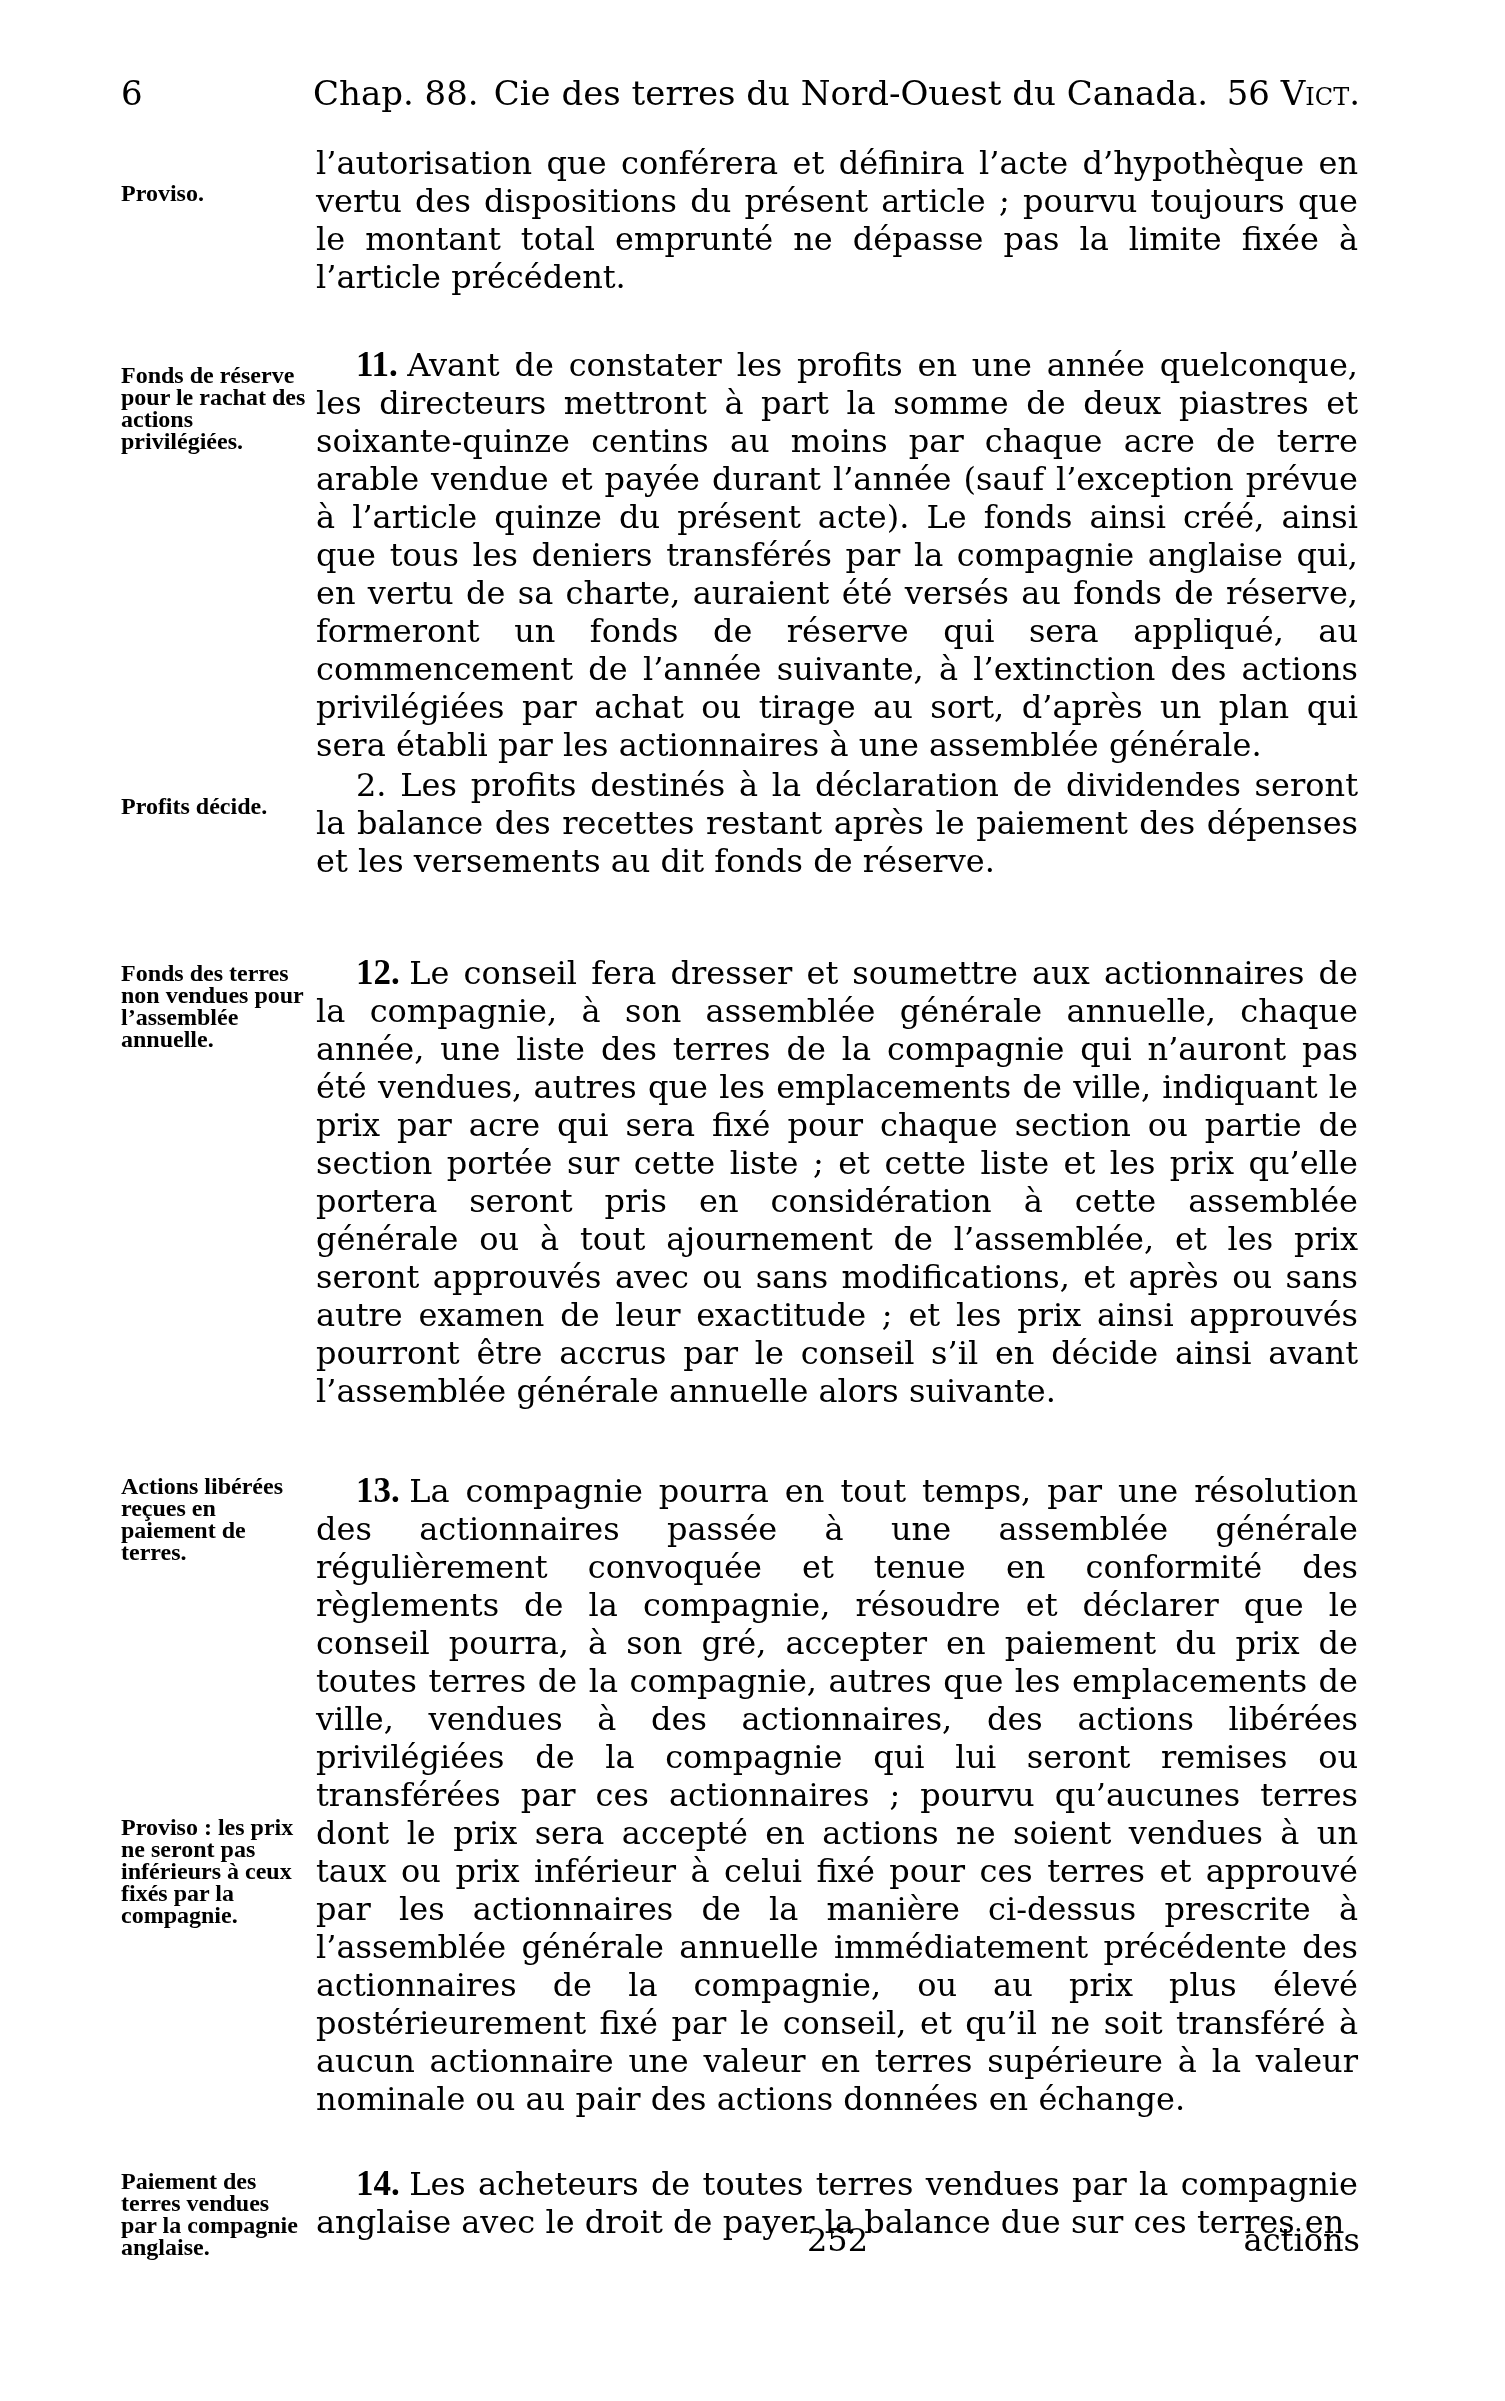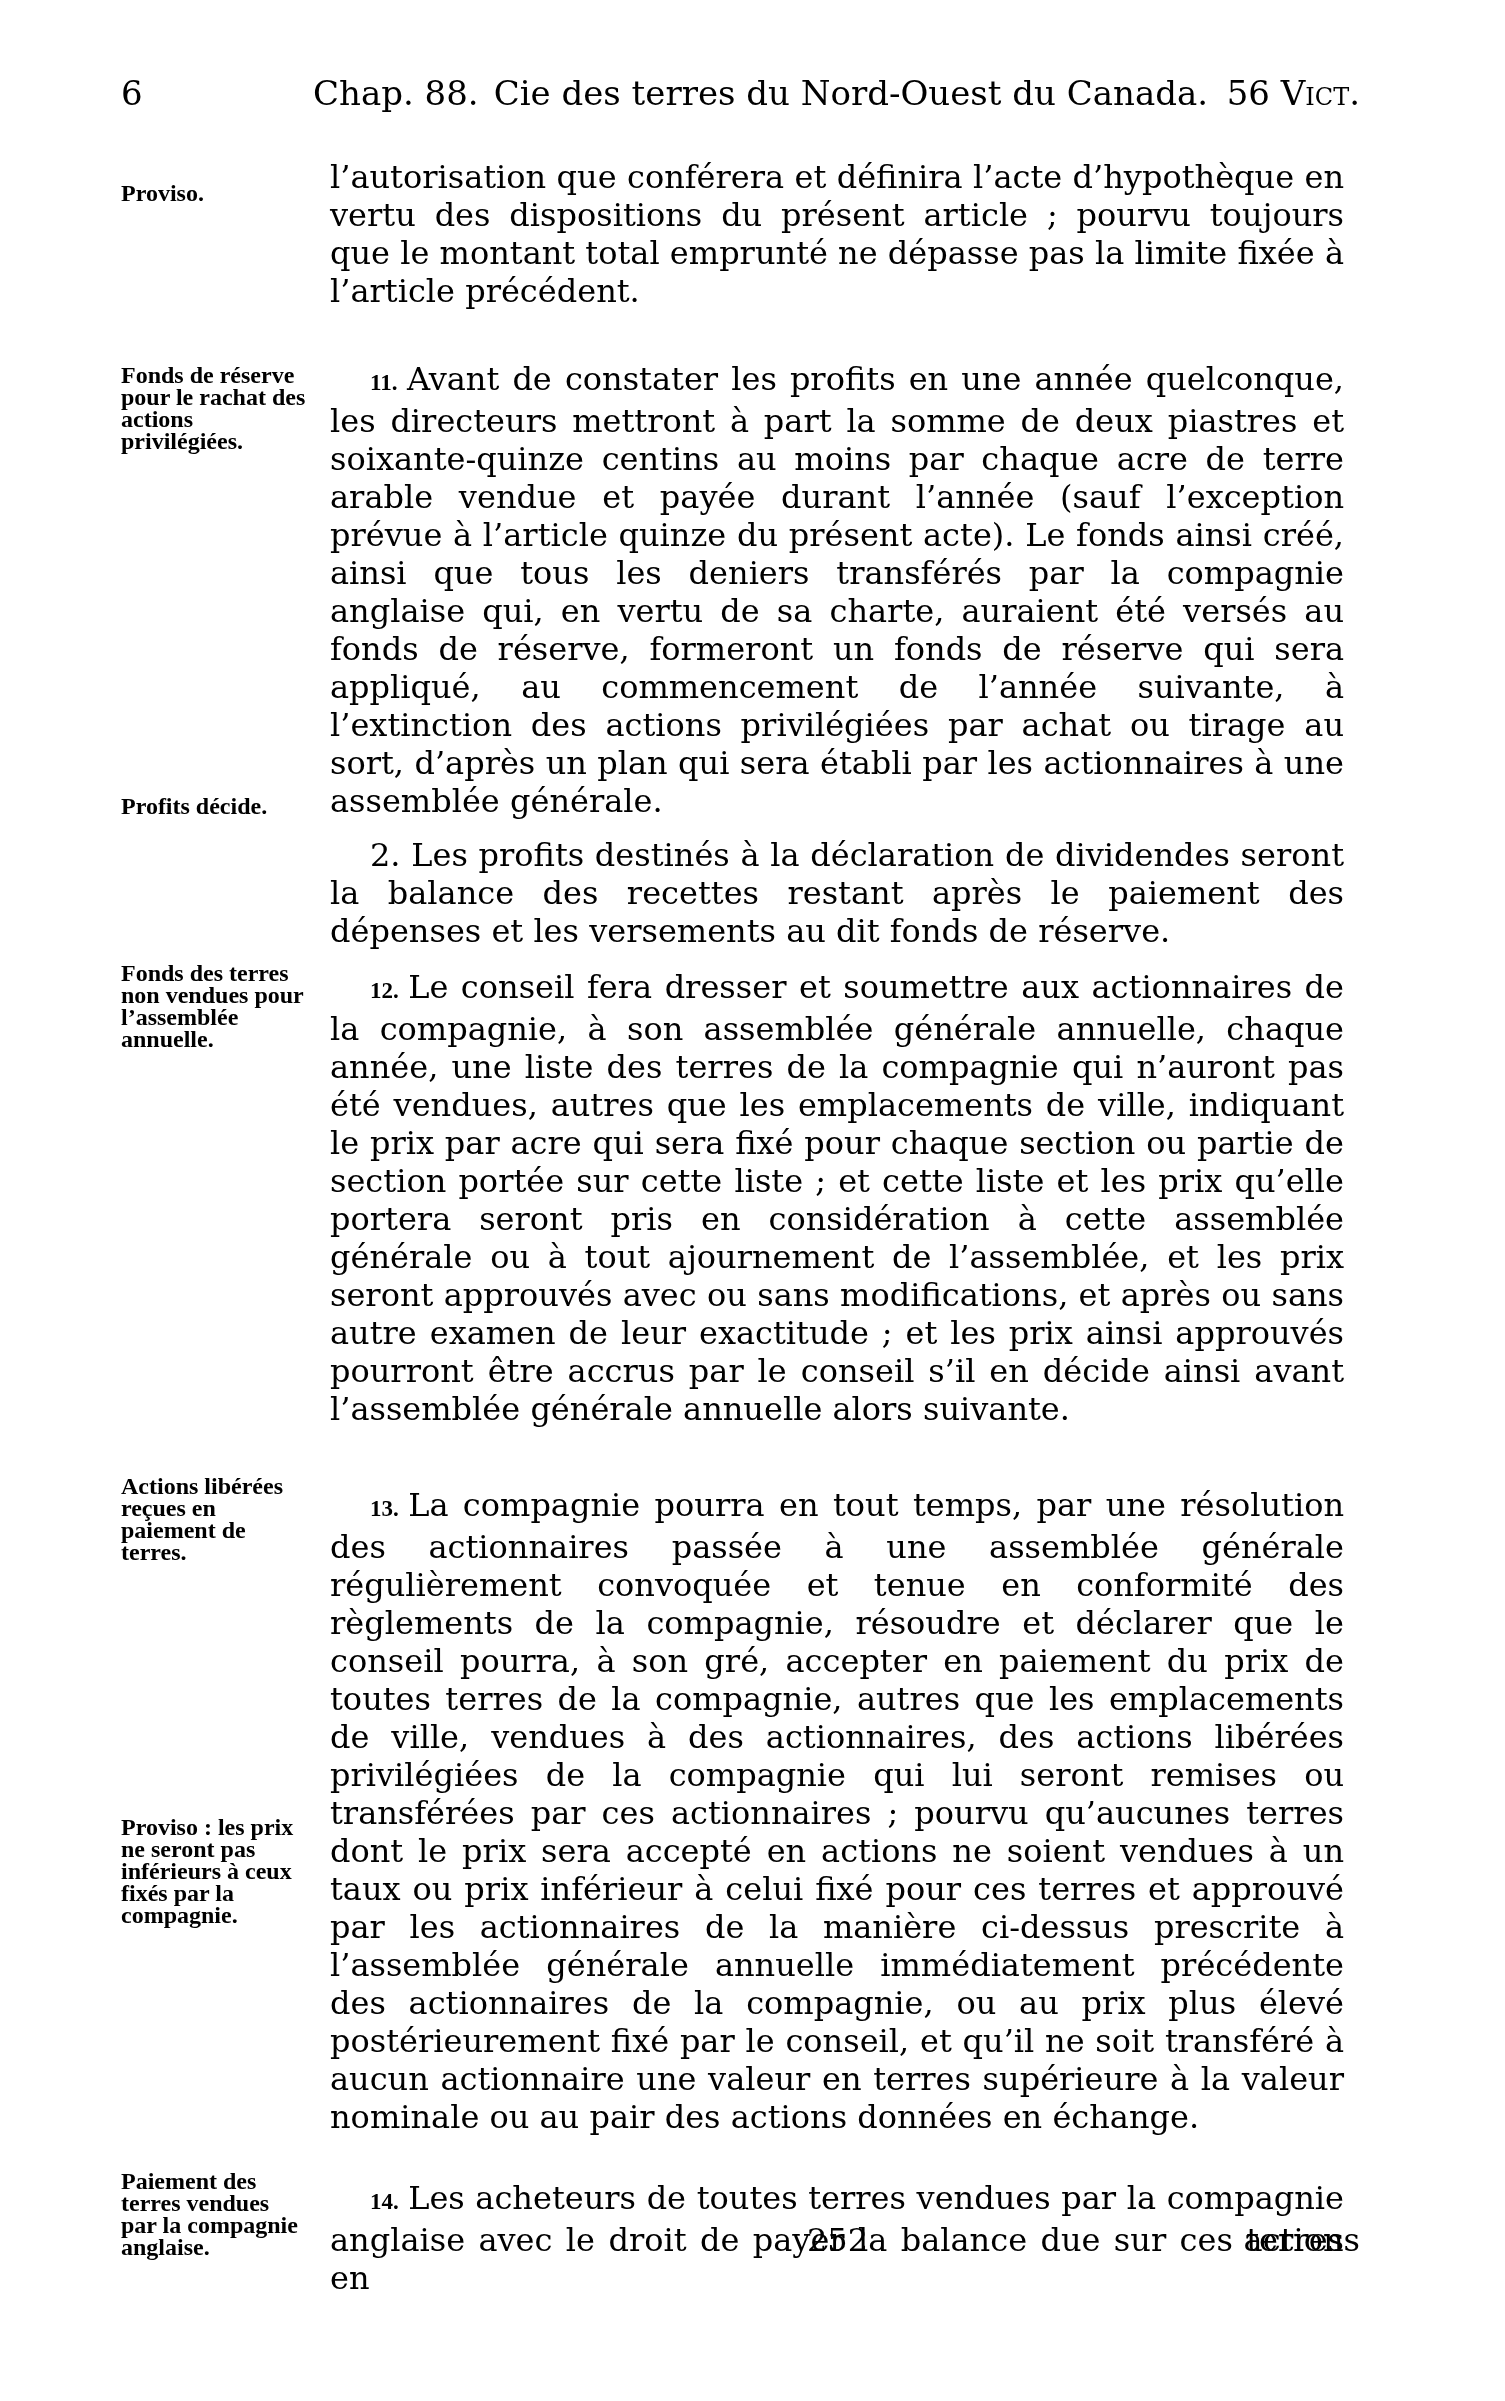--- a/index.html
+++ b/index.html
@@ -4,22 +4,22 @@
 <style>
   html, body { margin:0; padding:0; background:#ffffff; }
   body { width:1505px; height:2401px; position:relative; overflow:hidden; color:#000; font-family:"DejaVu Serif", serif; }
   .header { position:absolute; top:73px; left:121px; width:1239px; height:47px; font-size:34px; }
   .header .pg { position:absolute; left:0; top:0; }
   .header .chap { position:absolute; left:192px; top:0; }
   .header .title { margin-left:15px; }
   .header .year { position:absolute; right:0; top:0; font-variant:small-caps; }
   .note { position:absolute; left:121px; width:186px; font-family:"Liberation Serif", serif; font-size:24px; line-height:22px; font-weight:bold; }
   .text { position:absolute; left:314px; width:1046px; font-size:32px; line-height:38px; text-align:justify; }
-  .text p { margin:16px; text-indent:0; }
-  .num { font-weight:bold; font-family:"Liberation Serif", serif; font-size:23px; margin-right:9.4px; }
+  .text p { margin:2px; text-indent:0; }
+  .num { font-weight:bold; font-family:"Liberation Serif", serif; font-size:35px; margin-right:9.4px; }
   .footer { position:absolute; top:2221px; left:314px; width:1046px; font-size:32px; }
   .footer .folio { position:absolute; left:493px; top:0; }
   .footer .catch { position:absolute; right:0; top:0; }
 </style>
 </head>
 <body>
 
 <div class="header">
   <span class="pg">6</span>
   <span class="chap">

